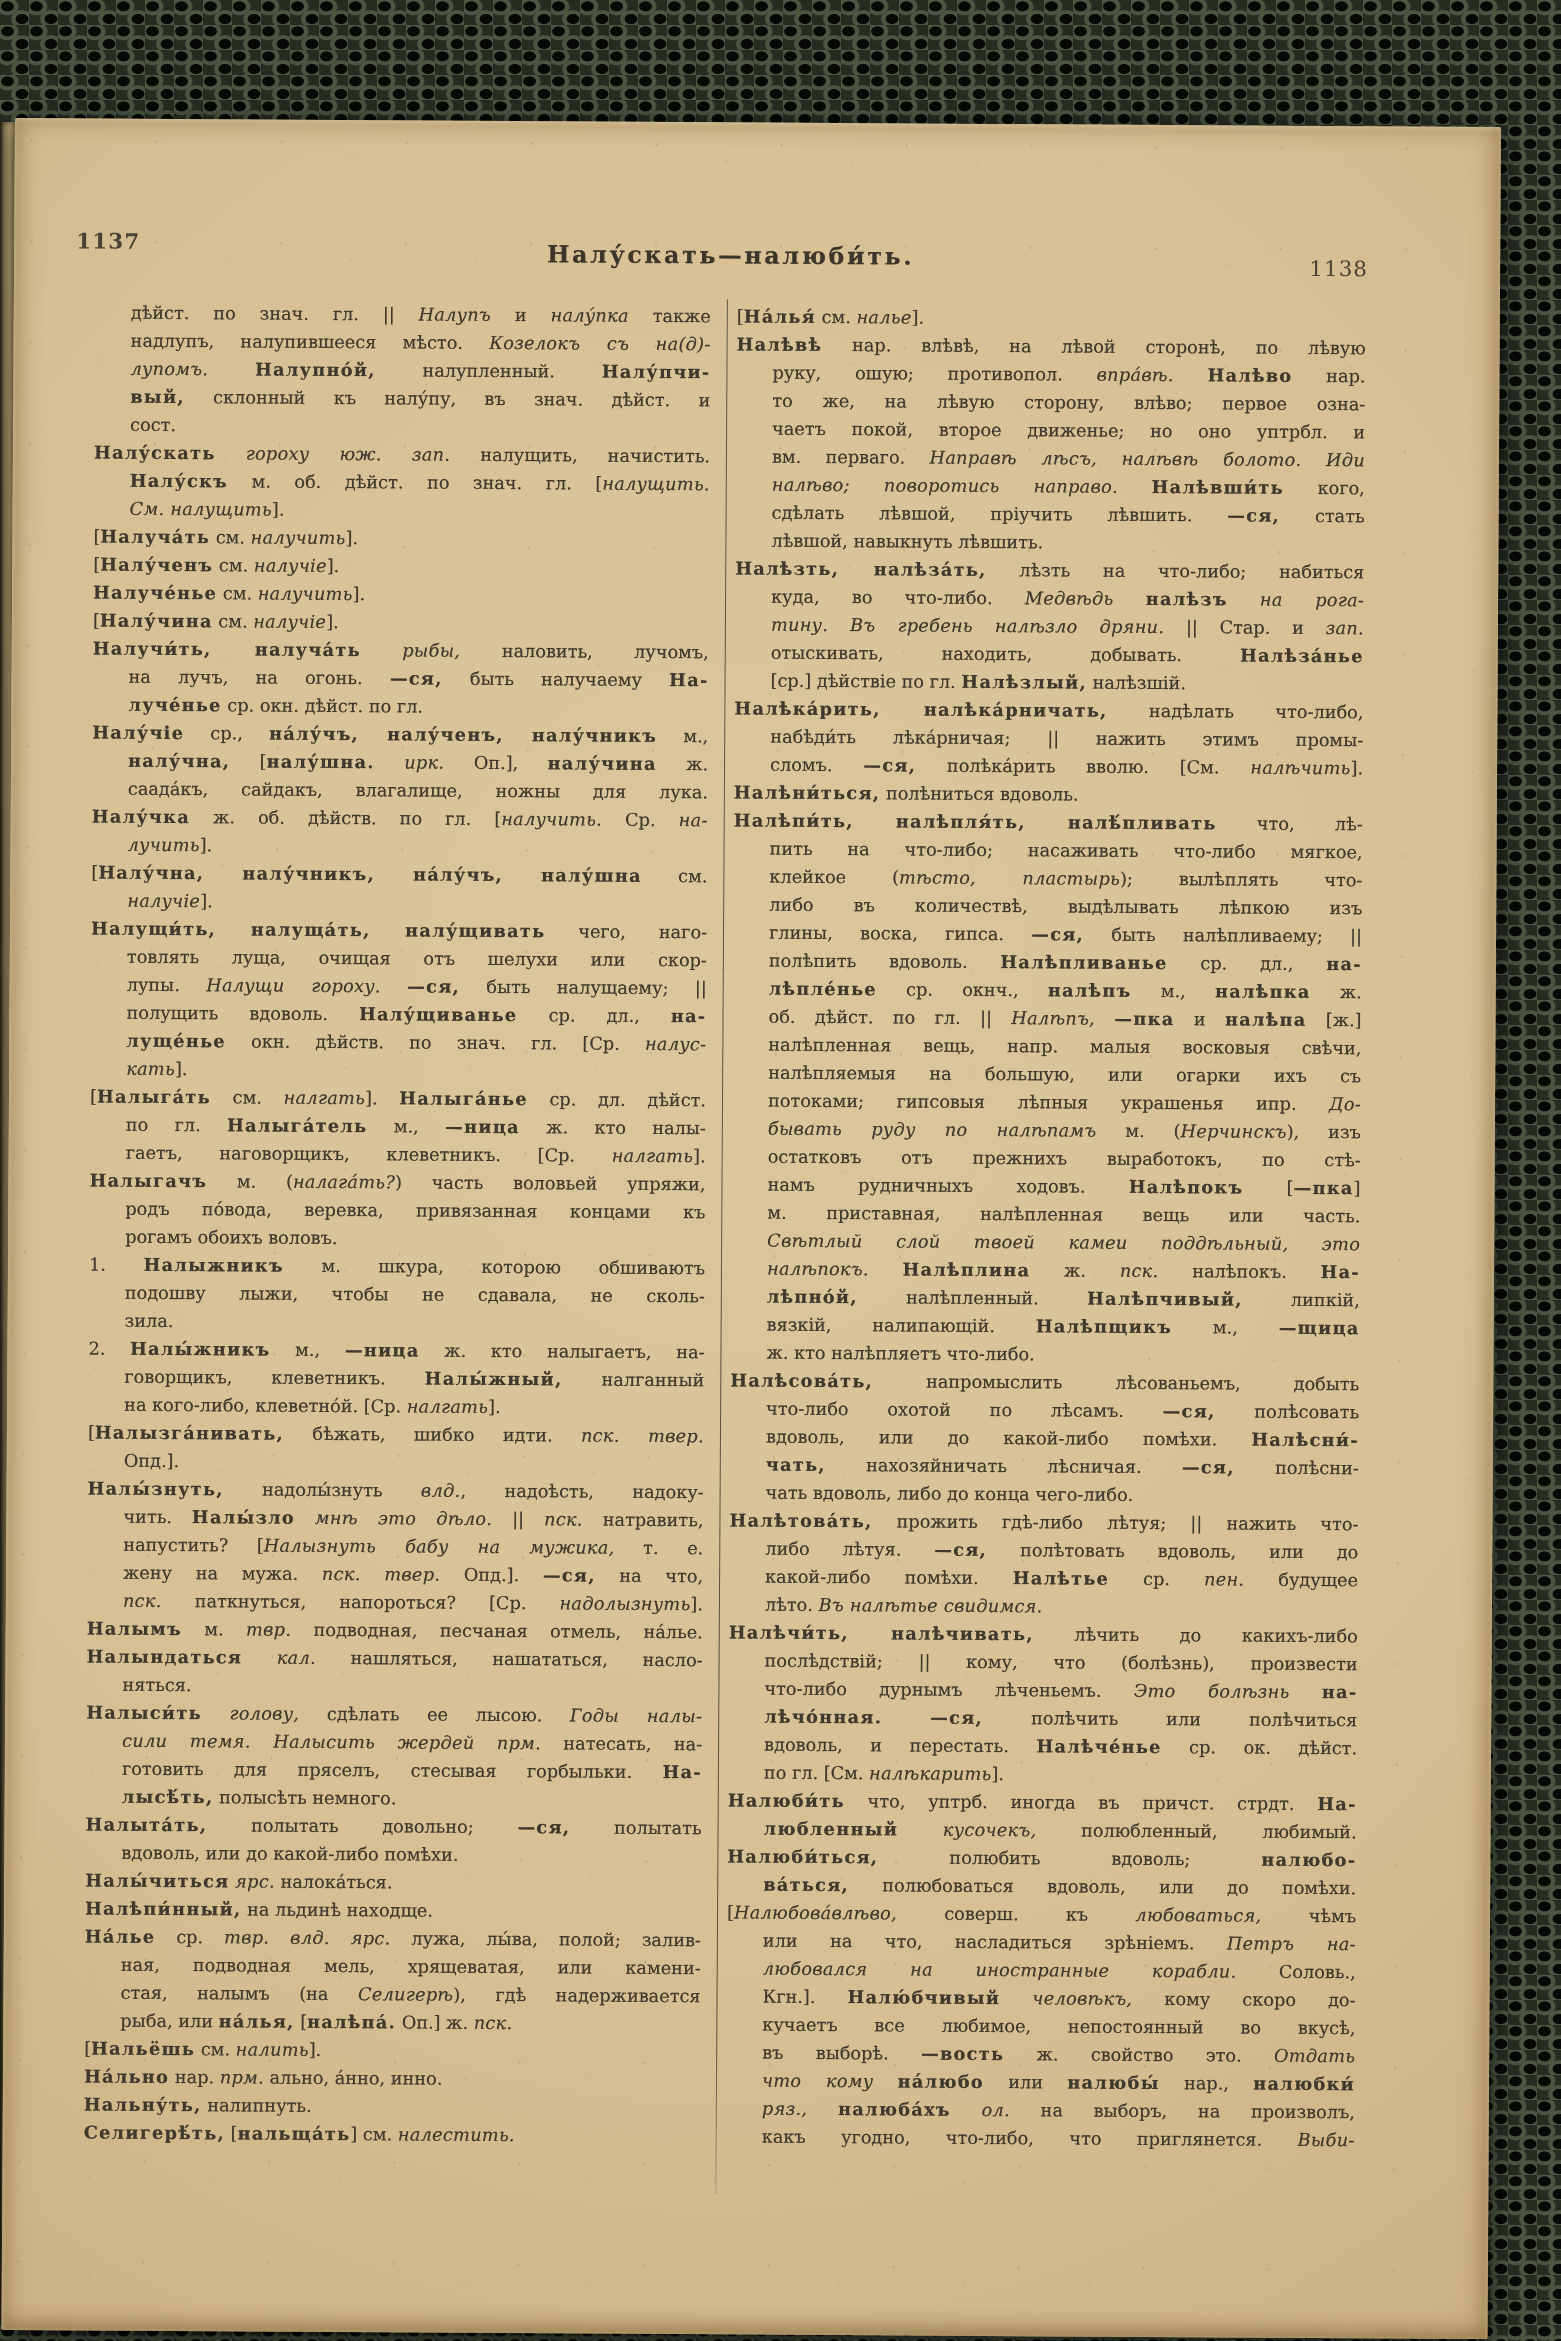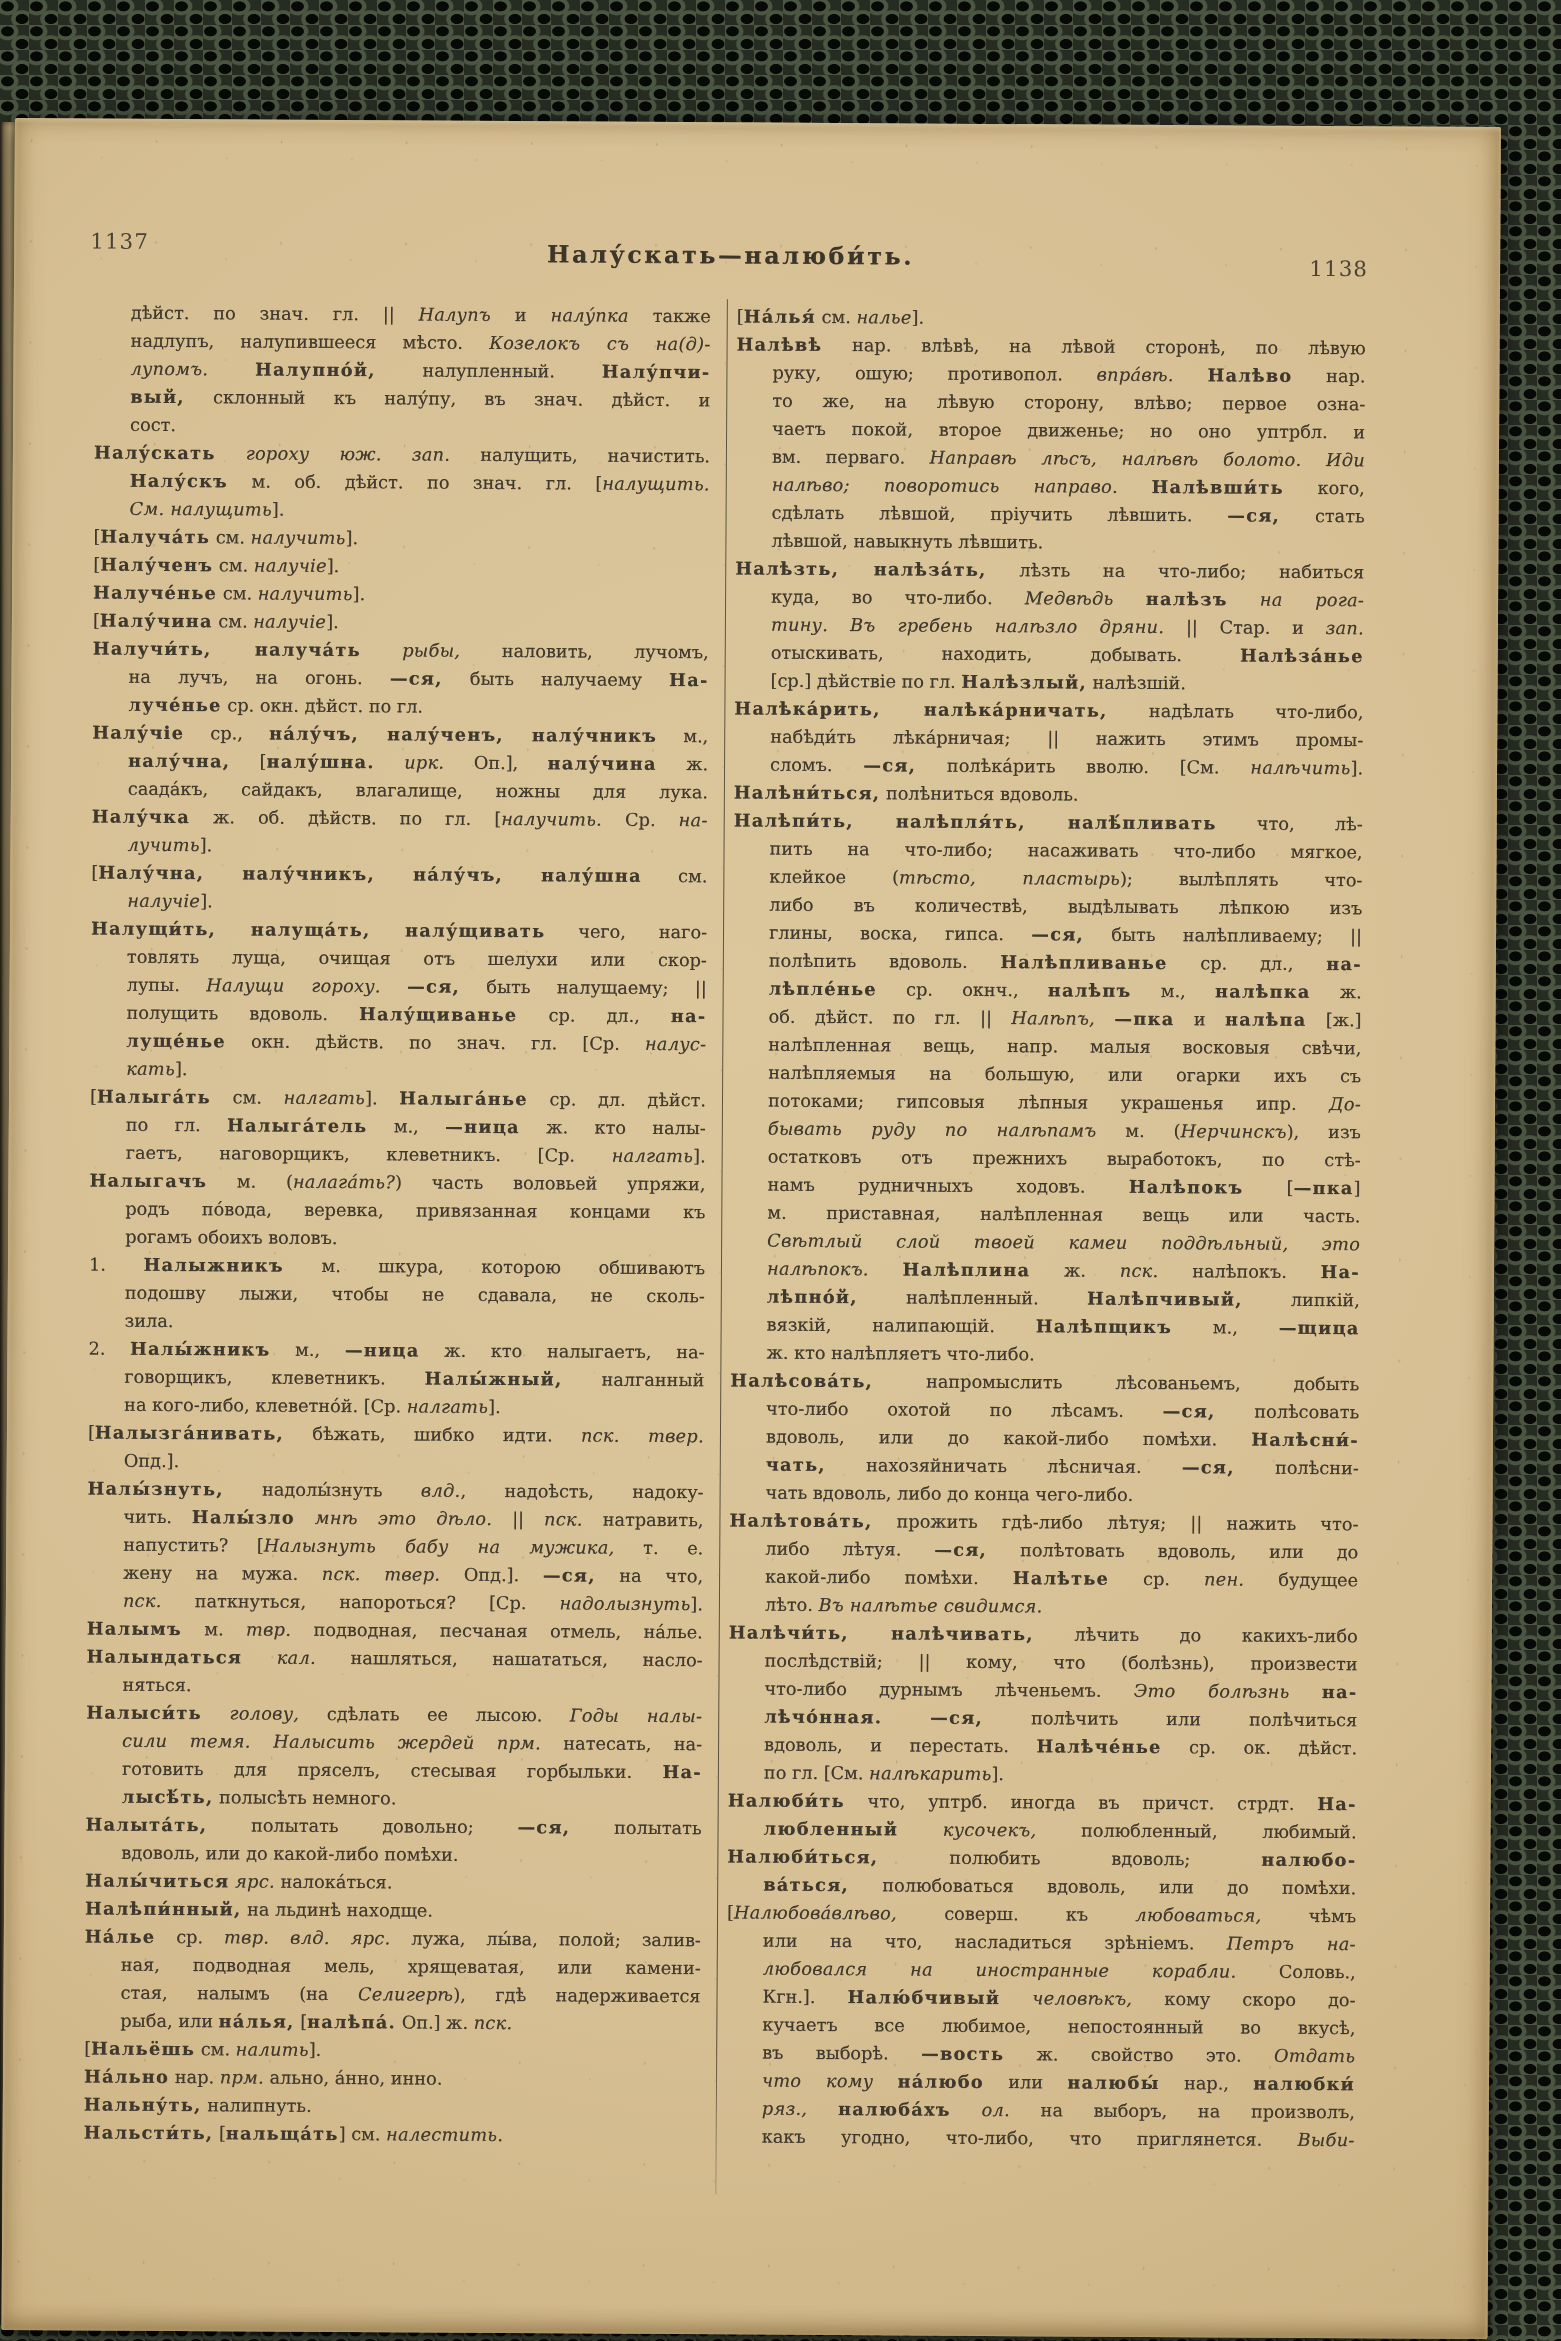--- a/index.html
+++ b/index.html
@@ -26,21 +26,21 @@
       inset 8.6px 0 23.6px rgba(115,86,40,.22),
       inset -8.6px 0 23.6px rgba(115,86,40,.30);}
   #page::before{content:"";position:absolute;inset:0;pointer-events:none;border-radius:2.1px;
     background-image:
       radial-gradient(circle 1.1px at 16.6px 22.5px,rgba(110,80,45,.20) 0 100%,transparent 100%),
       radial-gradient(circle 0.5px at 50px 65px,rgba(110,80,45,.17) 0 100%,transparent 100%),
       radial-gradient(circle 0.8px at 87px 39px,rgba(140,110,70,.14) 0 100%,transparent 100%),
       radial-gradient(circle 0.5px at 108px 84px,rgba(95,70,40,.15) 0 100%,transparent 100%);
     background-size:125px 101px;}
   .pagenum{position:absolute;font-size:21.4px;color:#4a4334;letter-spacing:1.1px;}
-  #pagenum-left{left:76px;top:110px;}
+  #pagenum-left{left:62px;top:110px;font-weight:bold;}
   #pagenum-right{left:1177px;top:130px;width:177px;text-align:right;}
   #page-header{position:absolute;left:81px;top:119px;width:1271px;text-align:center;
     font-size:23.6px;font-weight:bold;letter-spacing:2.7px;color:#3c352a;
     text-shadow:0.3px 0.3px 0.4px rgba(56,46,32,.55);}
   .col{position:absolute;top:180px;color:#3f382c;font-size:17.7px;
     text-shadow:0.2px 0.2px 0.4px rgba(56,46,32,.5);}
   #col-left{left:81px;width:616px;}
   #col-right{left:723px;width:629px;}
   #divider{position:absolute;left:713px;top:177px;width:1.3px;height:1895px;
     background:linear-gradient(180deg,rgba(74,66,50,.85) 0%,rgba(74,66,50,.9) 92%,rgba(74,66,50,.3) 100%);}
@@ -123,21 +123,21 @@
       <div class="ln ind short">вдоволь, или до какой-либо помѣхи.</div>
       <div class="ln short"><span class="b">Налы́читься</span> <span class="i">ярс.</span> налока́ться.</div>
       <div class="ln short"><span class="b">Налѣпи́нный,</span> на льдинѣ находще.</div>
       <div class="ln"><span class="b">На́лье</span> ср. <span class="i">твр.</span> <span class="i">влд.</span> <span class="i">ярс.</span> лужа, лы́ва, полой; залив-</div>
       <div class="ln ind">ная, подводная мель, хрящеватая, или камени-</div>
       <div class="ln ind">стая, налымъ (на <span class="i">Селигерѣ</span>), гдѣ надерживается</div>
       <div class="ln ind short">рыба, или <span class="b">на́лья,</span> [<span class="b">налѣпа́.</span> Оп.] ж. <span class="i">пск.</span></div>
       <div class="ln short">[<span class="b">Нальёшь</span> см. <span class="i">налить</span>].</div>
       <div class="ln short"><span class="b">На́льно</span> нар. <span class="i">прм.</span> ально, а́нно, инно.</div>
       <div class="ln short"><span class="b">Нальну́ть,</span> налипнуть.</div>
-      <div class="ln short"><span class="b">Нальсти́ть,</span> [<span class="b">нальща́ть</span>] см. <span class="i">налестить.</span></div>
+      <div class="ln short"><span class="b">Селигерѣ́ть,</span> [<span class="b">нальща́ть</span>] см. <span class="i">налестить.</span></div>
     </div>
   <div id="col-right" class="col">
       <div class="ln short">[<span class="b">На́лья́</span> см. <span class="i">налье</span>].</div>
       <div class="ln"><span class="b">Налѣвѣ</span> нар. влѣвѣ, на лѣвой сторонѣ, по лѣвую</div>
       <div class="ln ind">руку, ошую; противопол. <span class="i">впра́вѣ.</span> <span class="b">Налѣво</span> нар.</div>
       <div class="ln ind">то же, на лѣвую сторону, влѣво; первое озна-</div>
       <div class="ln ind">чаетъ покой, второе движенье; но оно уптрбл. и</div>
       <div class="ln ind">вм. перваго. <span class="i">Направѣ лѣсъ, налѣвѣ болото. Иди</span></div>
       <div class="ln ind"><span class="i">налѣво; поворотись направо.</span> <span class="b">Налѣвши́ть</span> кого,</div>
       <div class="ln ind">сдѣлать лѣвшой, пріучить лѣвшить. <span class="b">—ся,</span> стать</div>

